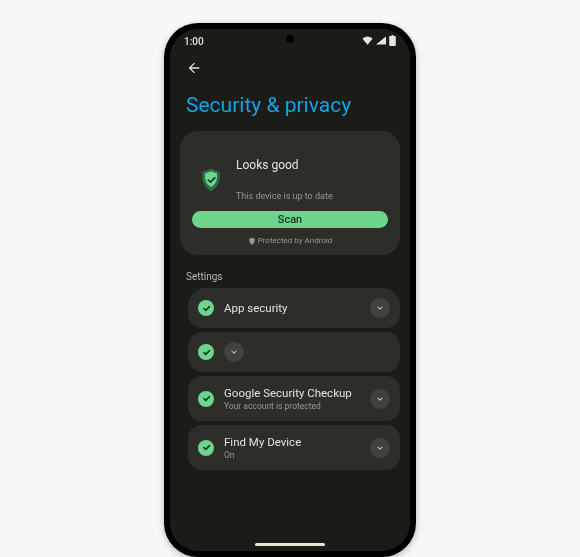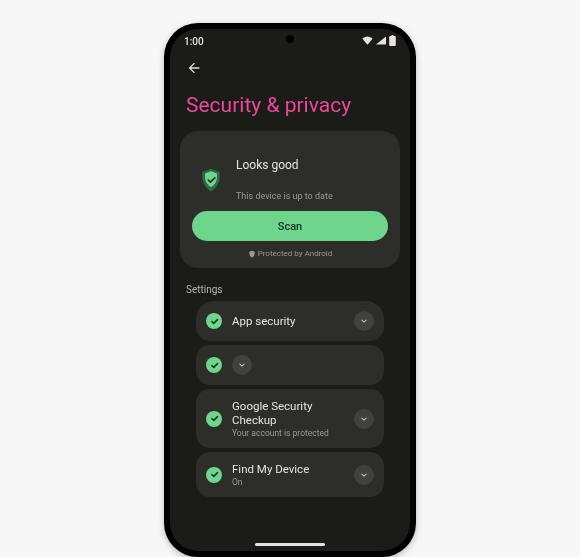--- a/index.html
+++ b/index.html
@@ -28,47 +28,47 @@
     width: 8px; height: 8px; background: #000; border-radius: 50%; z-index: 10;
   }
   .topbar {
     height: 30px; display: flex; align-items: center; padding: 0 10px;
   }
   .icon-btn {
     width: 28px; height: 28px; border-radius: 50%;
     display: flex; align-items: center; justify-content: center;
   }
   .page-title {
-    font-size: 21px; font-weight: 400; color: #ec4899;
+    font-size: 21px; font-weight: 400; color: #0ea5e9;
     padding: 10px 16px 14px;
   }
   .card {
     margin: 0 10px 10px; background: #2d2d29; border-radius: 18px;
     padding: 25px 12px 10px;
   }
   .status-row { display: flex; align-items: center; gap: 10px; padding: 2px 4px 10px; }
   .shield-wrap {
     width: 30px; height: 30px; border-radius: 50%;
     display: flex; align-items: center; justify-content: center;
   }
   .status-text .title { font-size: 12px; color: #e6e4dc; }
   .status-text .sub { font-size: 9px; color: #9b9a92; margin-top: 19px; }
   .scan-btn {
     display: flex; align-items: center; justify-content: center;
-    height: 30px; border-radius: 16px; font-size: 11px;
+    height: 17px; border-radius: 16px; font-size: 11px;
     font-weight: 500; color: #143122; cursor: pointer;
   }
   .protected {
     display: flex; align-items: center; justify-content: center; gap: 2px;
     font-size: 8px; color: #9b9a92; margin-top: 8px;
   }
   .section-label {
     font-size: 10px; color: #b8b6ad; padding: 6px 16px 6px;
   }
-  .tiles { padding: 0 26px; }
+  .tiles { padding: 0 10px; margin-left: 8px; }
   .tile {
     background: #2d2d29; border-radius: 14px; padding: 10px 10px;
     display: flex; align-items: center; gap: 10px; margin-bottom: 4px;
   }
   .tile:first-child { border-top-left-radius: 18px; border-top-right-radius: 18px; }
   .check-dot {
     width: 16px; height: 16px; border-radius: 50%;
     display: flex; align-items: center; justify-content: center;
     flex-shrink: 0;
   }

